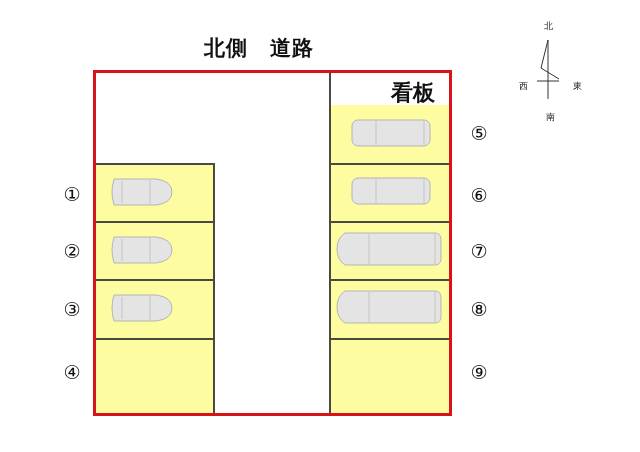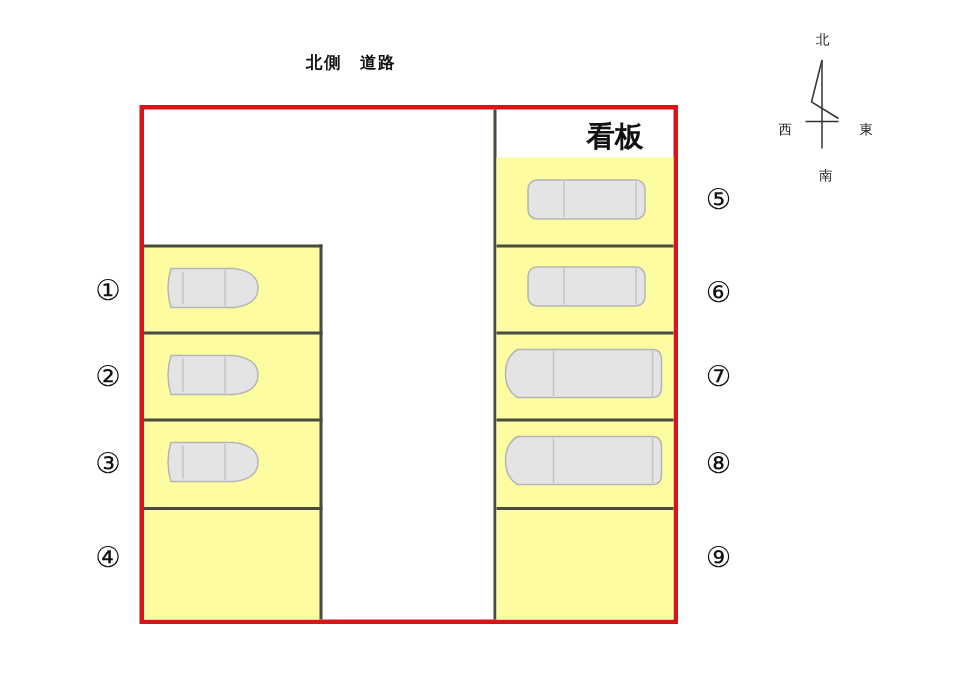--- a/index.html
+++ b/index.html
@@ -1,24 +1,24 @@
 <!DOCTYPE html>
 <html><head>
 <meta charset="utf-8">
 <style>
   html, body { margin: 0; padding: 0; background: #ffffff; }
   body { width: 640px; height: 452px; position: relative; overflow: hidden;
          font-family: "DejaVu Sans", sans-serif; }
   .abs { position: absolute; }
-  .title { left: 204px; top: 34px; font-size: 11px; font-weight: bold; color: #111; letter-spacing: 1px; white-space: pre; }
+  .title { left: 204px; top: 34px; font-size: 21px; font-weight: bold; color: #111; letter-spacing: 1px; white-space: pre; }
   .lot { left: 93px; top: 70px; width: 353px; height: 340px; border: 3px solid #d8141b; background: #fff; }
   .col { position: absolute; background: #fdfca0; }
   .sep-v { position: absolute; width: 2px; background: #4a4a40; }
   .sep-h { position: absolute; height: 2px; background: #4a4a40; }
-  .sign { position: absolute; font-size: 19px; font-weight: bold; color: #111; }
+  .sign { position: absolute; font-size: 22px; font-weight: bold; color: #111; }
   .num { font-size: 19px; color: #111; width: 24px; text-align: center; }
   .car { position: absolute; }
   .compass-t { font-size: 9px; color: #222; }
 </style>
 </head>
 <body>
 
 <div class="abs title">北側　道路</div>
 
 <div>

